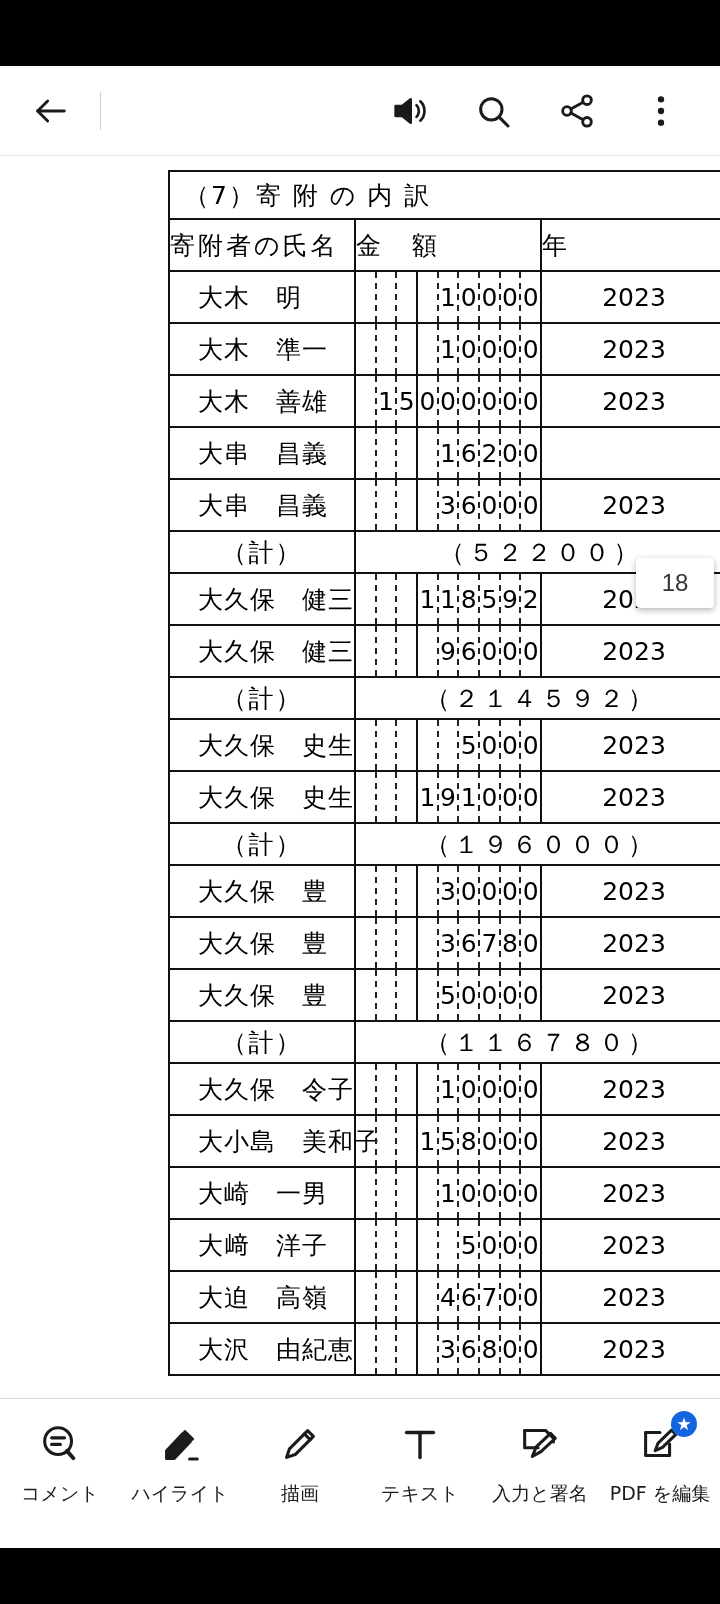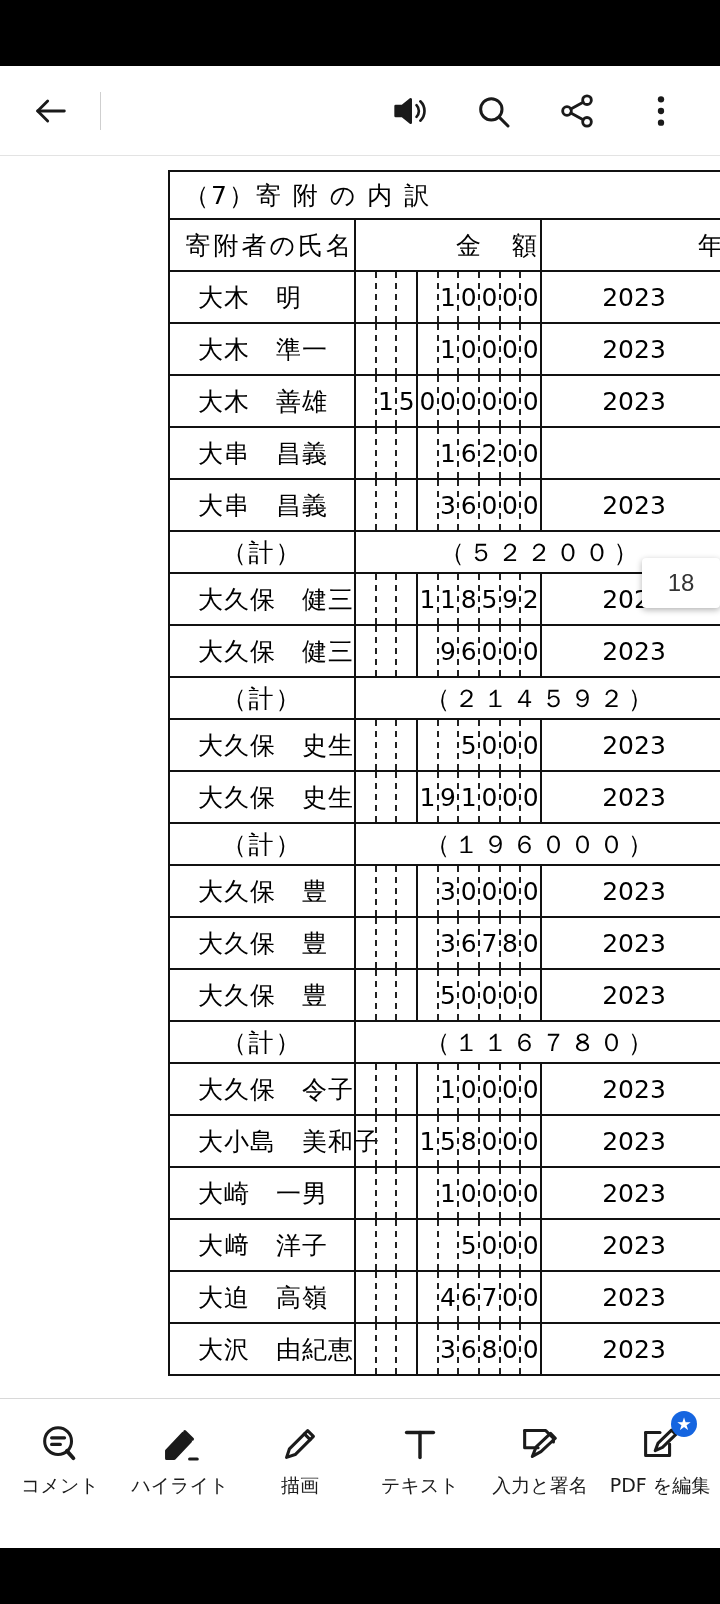--- a/index.html
+++ b/index.html
@@ -99,21 +99,21 @@
     color: #000;
     background: #fff;
   }
   .sec-title {
     font-size: 27px;
     letter-spacing: 2px;
     padding-left: 14px !important;
     height: 46px !important;
   }
   .hdr {
-    text-align: right;
+    text-align: left;
     font-size: 26px;
     letter-spacing: 3px;
   }
   .name {
     padding-left: 28px !important;
     font-size: 26px;
     letter-spacing: 1px;
     white-space: nowrap;
     border-radius: 20px;
   }
@@ -149,21 +149,21 @@
     letter-spacing: 2px;
   }
   .subtotal-value {
     text-align: center;
     font-size: 25px;
     letter-spacing: 4px;
   }
   tr.subtotal td { height: 40px; }
   .page-num-chip {
     position: absolute;
-    right: 0px;
+    right: 6px;
     top: 402px;
     width: 78px;
     height: 50px;
     background: #ffffff;
     box-shadow: 0 2px 6px rgba(0,0,0,0.30);
     border-radius: 4px;
     display: flex;
     align-items: center;
     justify-content: center;
     font-size: 24px;
@@ -191,20 +191,21 @@
   }
   .tool .glyph {
     height: 58px;
     display: flex;
     align-items: center;
     justify-content: center;
     color: #1b1b1b;
     position: relative;
   }
   .tool .tlabel {
+    margin-top: 8px;
     font-size: 19px;
     color: #1b1b1b;
     white-space: nowrap;
     font-family: "DejaVu Sans", "Liberation Sans", sans-serif;
     text-align: right;
   }
   .badge-star {
     position: absolute;
     top: -4px;
     right: -14px;

